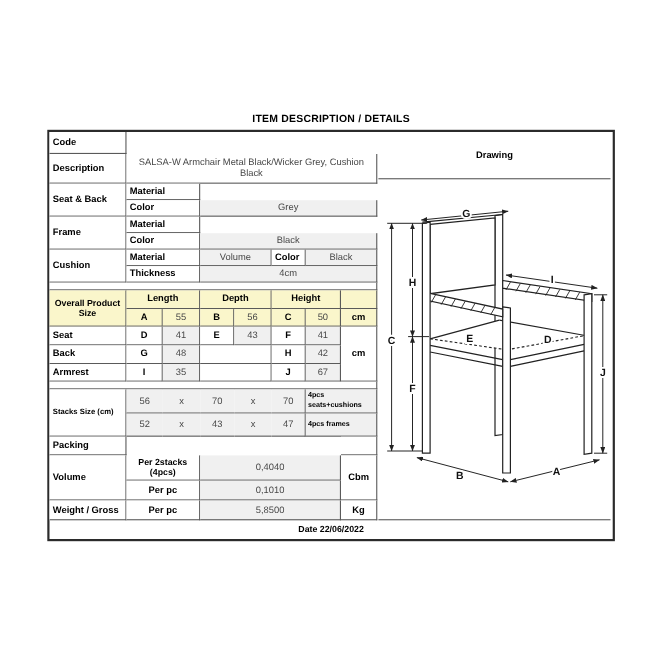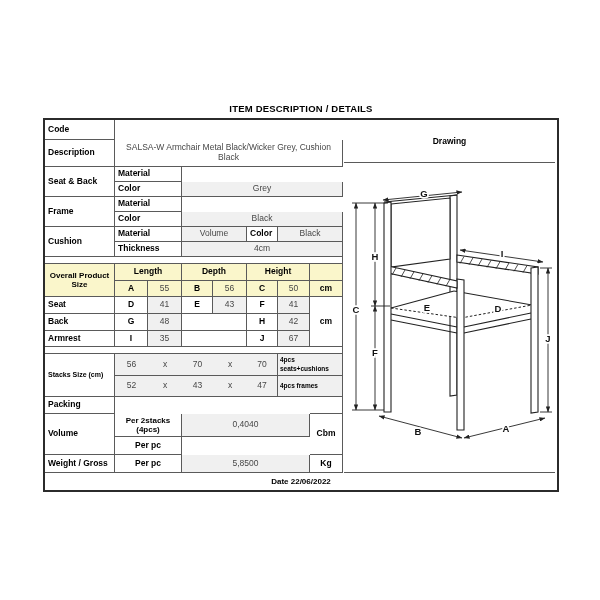--- a/index.html
+++ b/index.html
@@ -135,20 +135,21 @@
     <div class="c" style="grid-area:18/8/19/9"></div>
 
     <div class="c b left" style="grid-area:19/1/21/2">Volume</div>
     <div class="c b twoline" style="grid-area:19/2/20/4">
       <span>Per 2stacks</span>
       <span>(4pcs)</span>
     </div>
     <div class="c v gray" style="grid-area:19/4/20/8">0,4040</div>
     <div class="c b" style="grid-area:19/8/21/9">Cbm</div>
     <div class="c b" style="grid-area:20/2/21/4">Per pc</div>
+    <div class="c v gray" style="grid-area:20/4/21/8">0,1010</div>
 
     <div class="c b left" style="grid-area:21/1/22/2">Weight / Gross</div>
     <div class="c b" style="grid-area:21/2/22/4">Per pc</div>
     <div class="c v gray" style="grid-area:21/4/22/8">5,8500</div>
     <div class="c b" style="grid-area:21/8/22/9">Kg</div>
   </div>
 
   <div class="panel">
     <div class="panel-header">Drawing</div>
     <svg width="213" height="309" viewBox="0 0 213 309">

